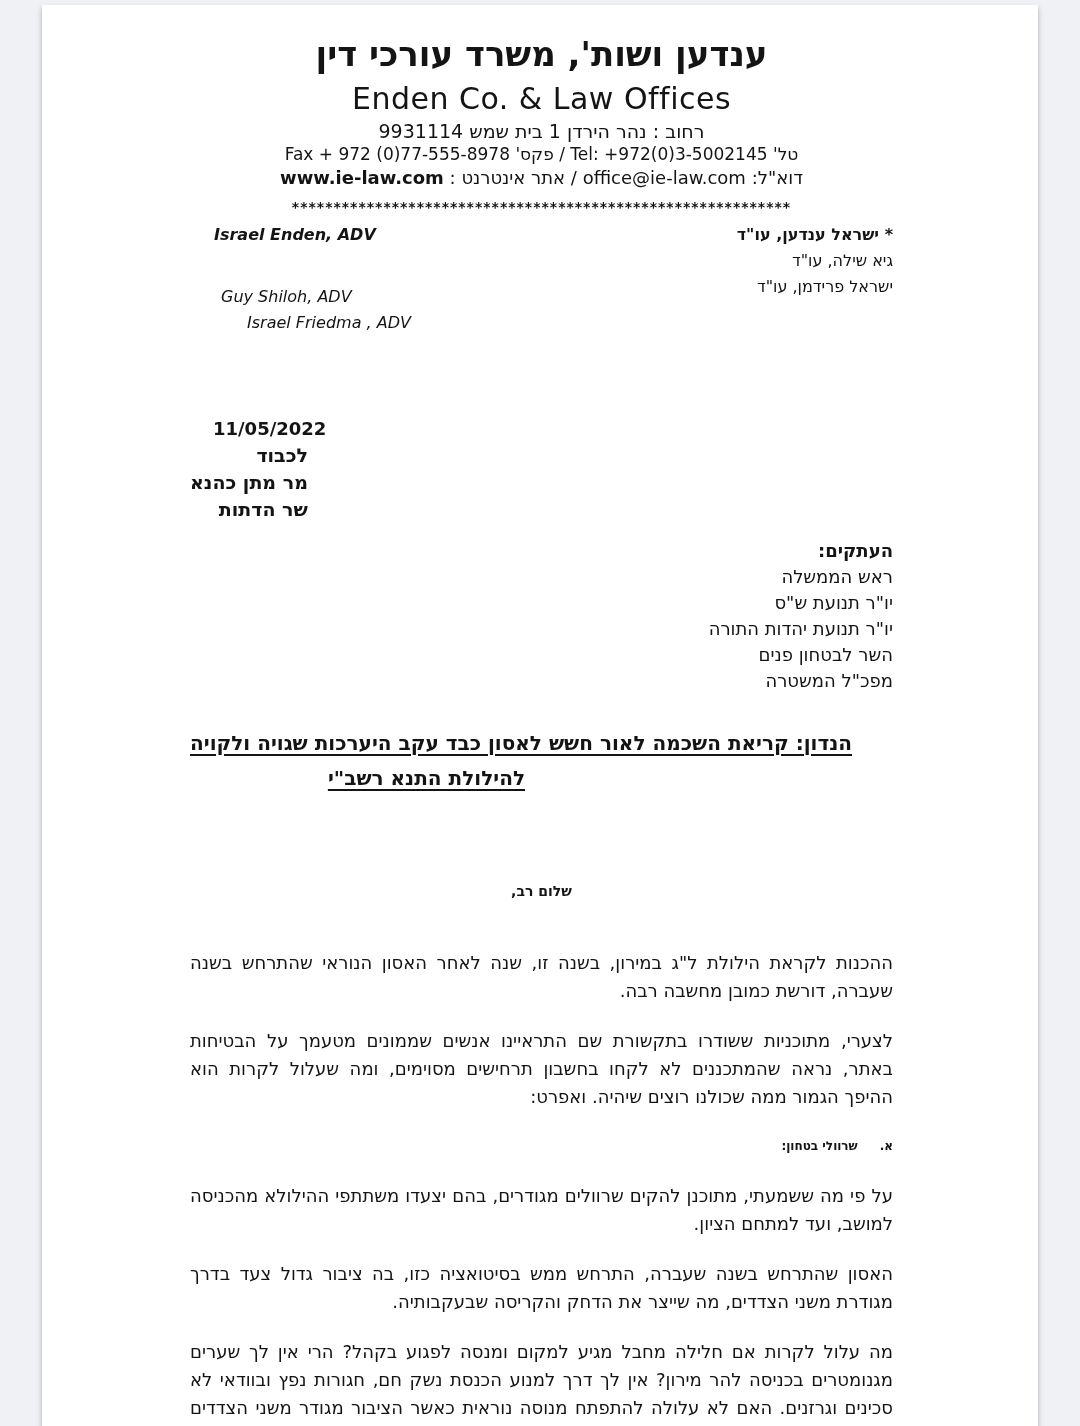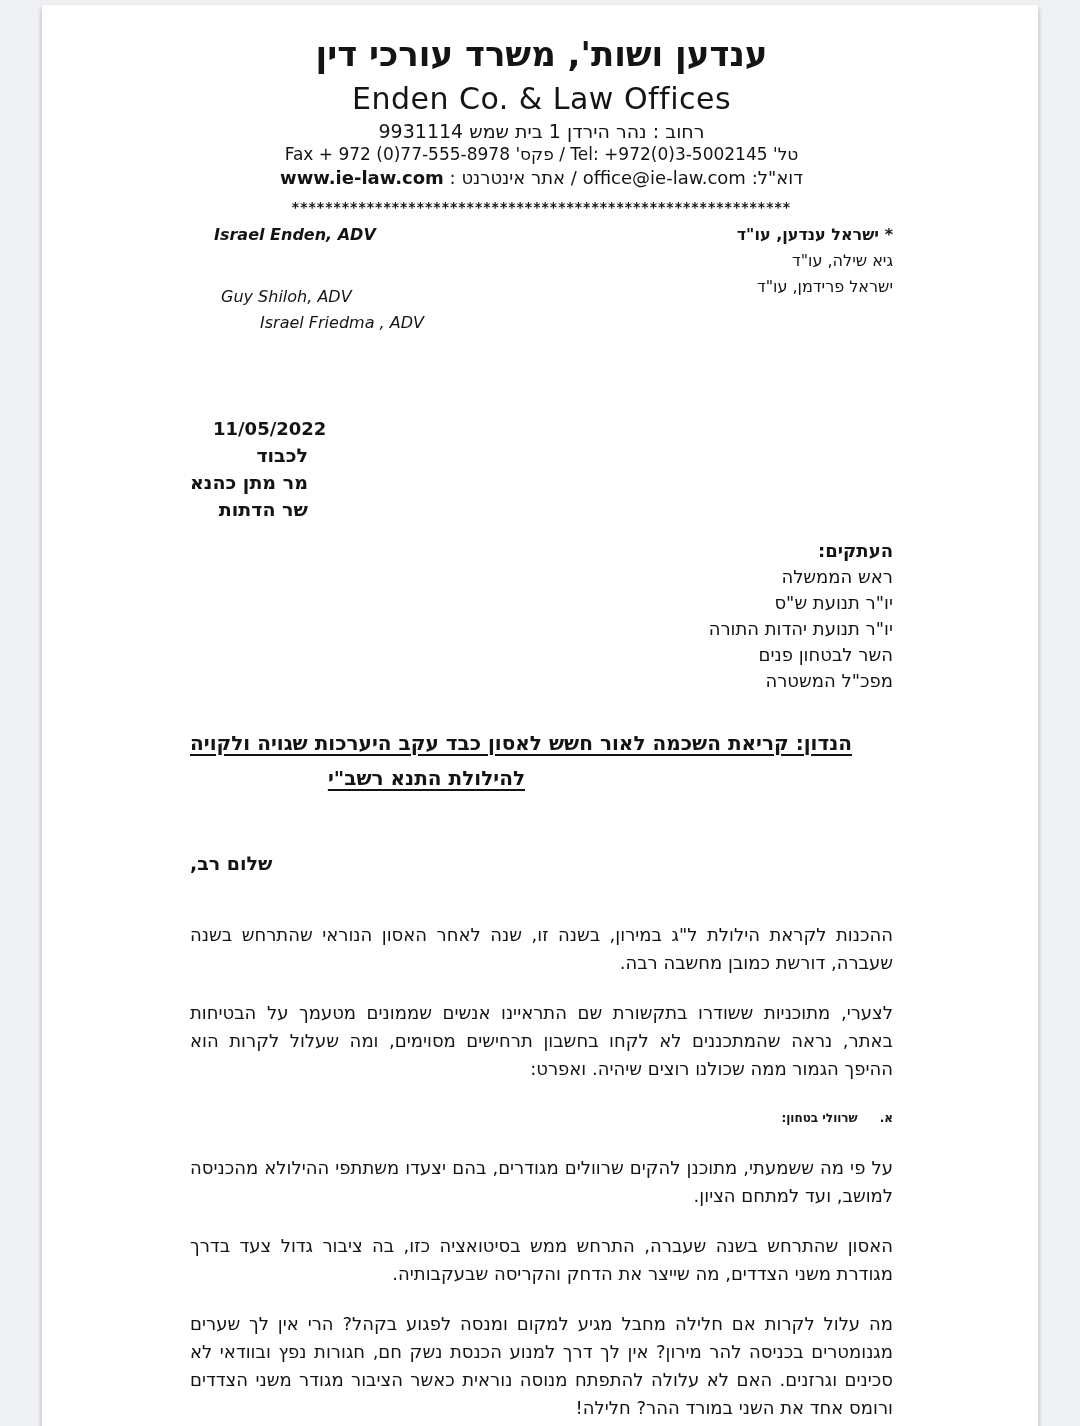--- a/index.html
+++ b/index.html
@@ -49,21 +49,21 @@
     display: flex;
     justify-content: space-between;
     margin-top: 7px;
     font-size: 16px;
     line-height: 26px;
   }
   .attorneys-en { direction: ltr; text-align: left; padding-left: 24px; font-style: italic; }
   .attorneys-he { direction: rtl; text-align: right; }
   .attorneys .lead { font-weight: bold; }
   .attorneys-en .ind-1 { margin-left: 7px; margin-top: 36px; }
-  .attorneys-en .ind-2 { margin-left: 46px; }
+  .attorneys-en .ind-2 { margin-left: 33px; }
   
   .date-addressee {
     display: flex;
     justify-content: space-between;
     align-items: flex-start;
     margin-top: 80px;
     flex-direction: column;
   }
   .date { direction: ltr; font-weight: bold; font-size: 18px; margin-left: 23px; line-height: 26px; }
   .addressee { direction: rtl; text-align: right; font-weight: bold; font-size: 19px; line-height: 27px; }
@@ -73,21 +73,21 @@
   
   .subject { direction: rtl; margin-top: 32px; font-weight: bold; font-size: 20px; line-height: 35px; }
   .subject-line1 { text-align: left; text-decoration: underline; text-underline-offset: 4px; }
   .subject-line2 {
     width: fit-content;
     margin-right: 368px;
     text-decoration: underline;
     text-underline-offset: 4px;
   }
   
-  .greeting { direction: rtl; text-align: left; font-weight: bold; font-size: 19px; margin-top: 54px; line-height: 27px; }
+  .greeting { direction: rtl; text-align: center; font-weight: bold; font-size: 14px; margin-top: 82px; line-height: 27px; }
   .para {
     direction: rtl;
     text-align: justify;
     font-size: 18px;
     line-height: 28px;
     margin: 22px 0 0 0;
   }
   .para.first { margin-top: 44px; }
   .section-heading {
     direction: rtl;

